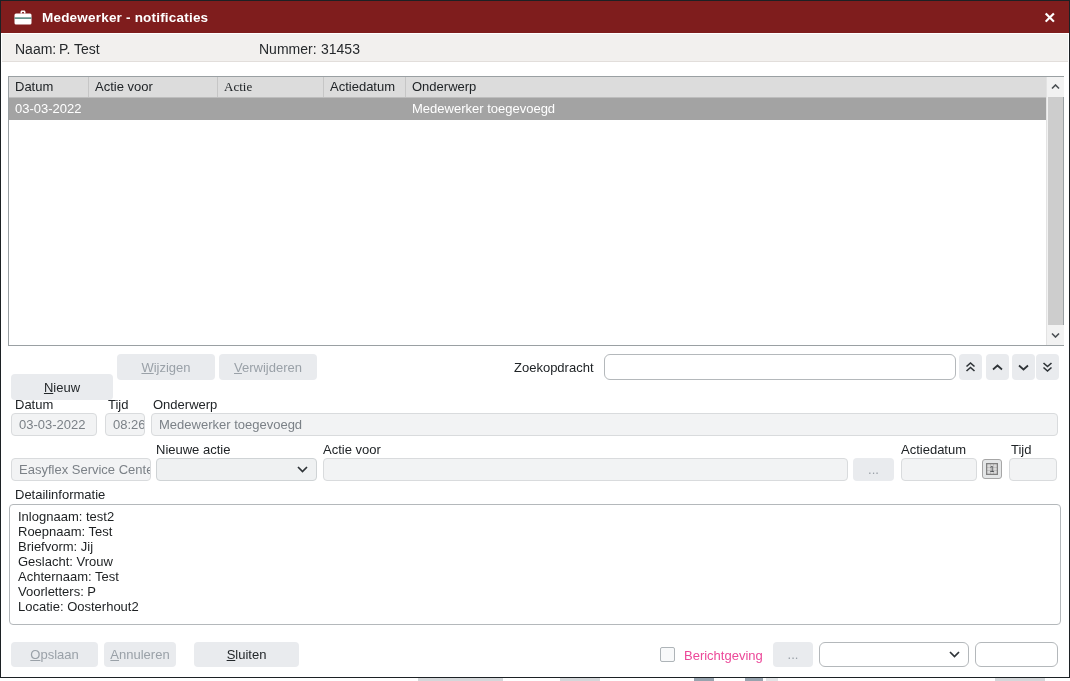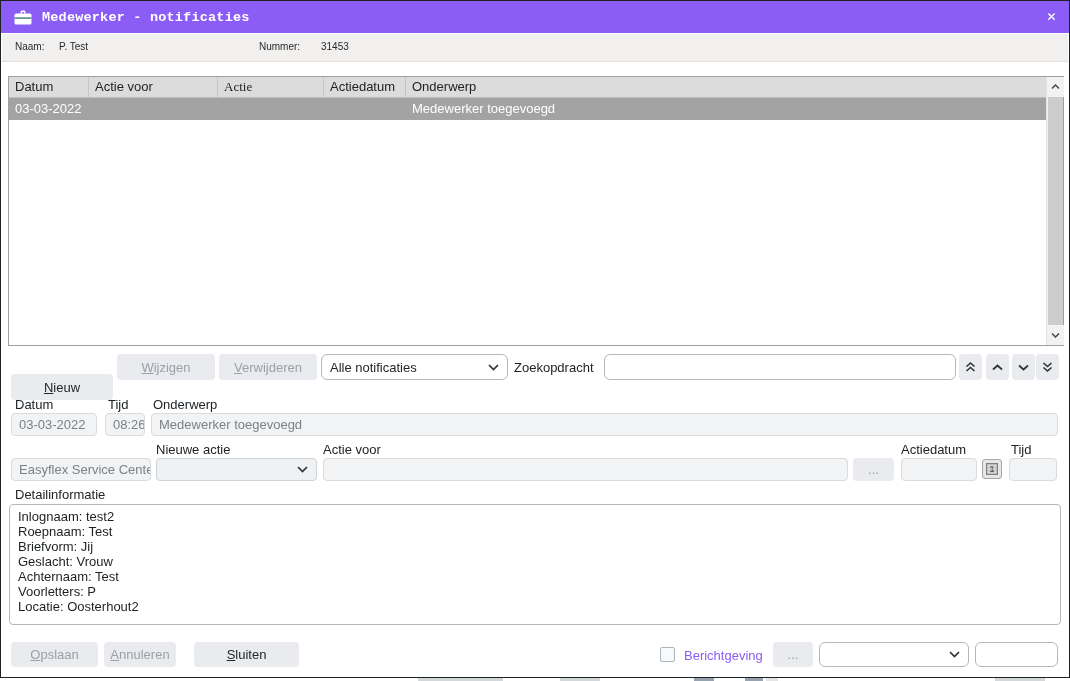--- a/index.html
+++ b/index.html
@@ -4,29 +4,29 @@
 <style>
   * { margin:0; padding:0; box-sizing:border-box; }
   body { font-family:"Liberation Sans", sans-serif; background:#fff; }
   #app { position:relative; width:1070px; height:681px; background:#fff; overflow:hidden; }
 
   .dialog { position:absolute; left:0; top:0; width:1070px; height:678px;
             border:1px solid #1c2124; background:#fff; }
 
   
   .titlebar { position:absolute; left:0; top:0; width:100%; height:32px;
-              background:#8b5cf6; display:flex; align-items:center; padding:0 13px;font-family:Liberation Mono, monospace; }
+              background:#7f1d1d; display:flex; align-items:center; padding:0 13px; }
   .titlebar .wicon { display:flex; align-items:center; }
   .titlebar .wtitle { margin-left:10px; color:#fff; font-size:13.5px; font-weight:bold; letter-spacing:.2px; }
   .titlebar .close { margin-left:auto; color:#fff; font-size:15px; font-weight:bold; cursor:pointer; line-height:1; }
 
   
   .idrow { position:absolute; left:1px; top:33px; width:1066px; height:28px;
            background:#f2f0ee; border-bottom:1px solid #e2dedb; }
-  .idrow span { position:absolute; top:7px; font-size:10px; color:#26292c; }
+  .idrow span { position:absolute; top:7px; font-size:14px; color:#26292c; }
   .lbl-naam   { left:13px; }  .val-naam   { left:57px; }
   .lbl-nummer { left:257px; } .val-nummer { left:319px; }
 
   
   .grid { position:absolute; left:7px; top:75px; width:1056px; height:270px;
           border:1px solid #9aa0a3; background:#fff; }
   .grid-header { display:flex; height:21px; background:#dcdcdc; border-bottom:1px solid #bdbdbd; }
   .gh-cell { font-size:13px; color:#202427; padding:2px 0 0 6px; border-right:1px solid #c6c6c6;
              overflow:hidden; white-space:nowrap; }
   .gh-cell:last-child { border-right:none; }
@@ -99,21 +99,21 @@
                border:1px solid #b4b8bb; border-radius:4px; background:#fff;
                font-size:13px; color:#1d2022; line-height:15px; padding:4px 8px;
                white-space:pre-line; overflow:hidden; }
 
   
   .b-opslaan{ left:10px; top:641px; width:87px; height:25px; }
   .b-annuleren{ left:103px; top:641px; width:72px; height:25px; }
   .b-sluiten{ left:193px; top:641px; width:105px; height:25px; }
   .chk { position:absolute; left:659px; top:646px; width:15px; height:15px;
          border:1px solid #aeb4b8; border-radius:2px; background:#f8f9fa; cursor:pointer; }
-  .l-bericht { left:683px; top:647px; color:#8b5cf6; }
+  .l-bericht { left:683px; top:647px; color:#ec4899; }
   .b-more2{ left:772px; top:641px; width:40px; height:25px; }
   .sel-kanaal{ left:818px; top:641px; width:150px; height:25px; }
   .f-extra{ left:974px; top:641px; width:83px; height:25px; }
 
   
   .behind { position:absolute; left:0; top:678px; width:1070px; height:3px; background:#fff; }
   .frag { position:absolute; top:0; height:3px; }
   .fg1{ left:418px; width:85px; background:#d4d7da; }
   .fg2{ left:560px; width:40px; background:#d4d7da; }
   .fg3{ left:694px; width:20px; background:#97a3ae; }
@@ -178,28 +178,20 @@
 
     <button class="btn b-nieuw">
       <span class="accel">Nieuw</span>
     </button>
     <button class="btn b-wijzigen disabled">
       <span class="accel">Wijzigen</span>
     </button>
     <button class="btn b-verwijderen disabled">
       <span class="accel">Verwijderen</span>
     </button>
-    <div class="sel sel-filter">
-      <span>Alle notificaties</span>
-      <span class="chev">
-        <svg width="11" height="7" viewBox="0 0 11 7">
-            <path d="M1 1l4.5 4.5L10 1" fill="none" stroke="#2e3337" stroke-width="1.7"></path>
-          </svg>
-      </span>
-    </div>
     <span class="flabel lbl-zoek">Zoekopdracht</span>
     <input class="tin in-zoek" value="" style="">
     <button class="btn b-nav b-first">
       <svg width="11" height="12" viewBox="0 0 11 12">
           <path d="M1.5 5.5L5.5 2l4 3.5M1.5 10L5.5 6.5l4 3.5" fill="none" stroke="#2e3337" stroke-width="1.6"></path>
         </svg>
     </button>
     <button class="btn b-nav b-prev">
       <svg width="11" height="7" viewBox="0 0 11 7">
           <path d="M1 5.5L5.5 1.5 10 5.5" fill="none" stroke="#2e3337" stroke-width="1.7"></path>

